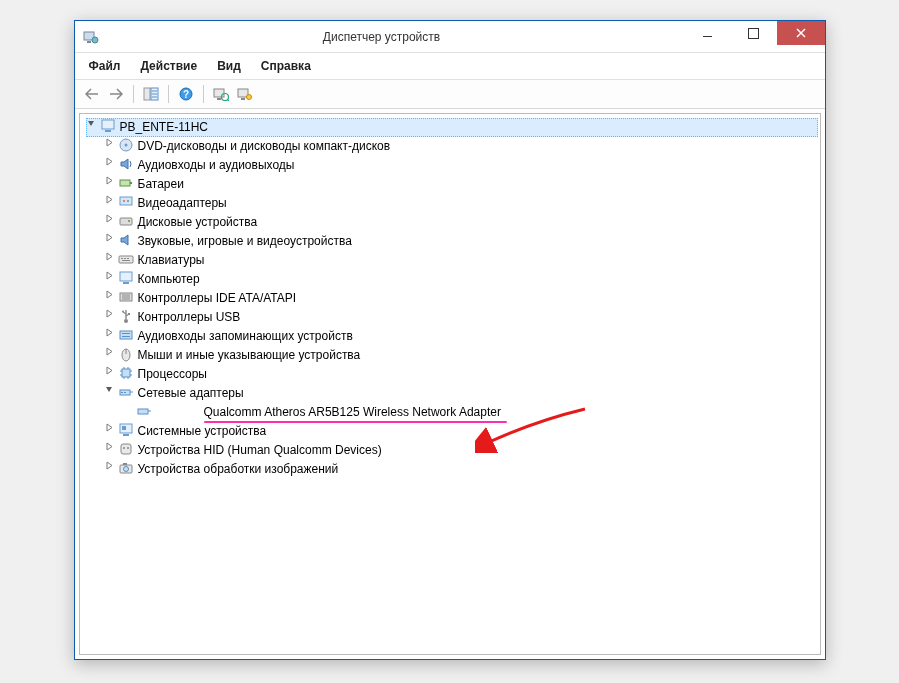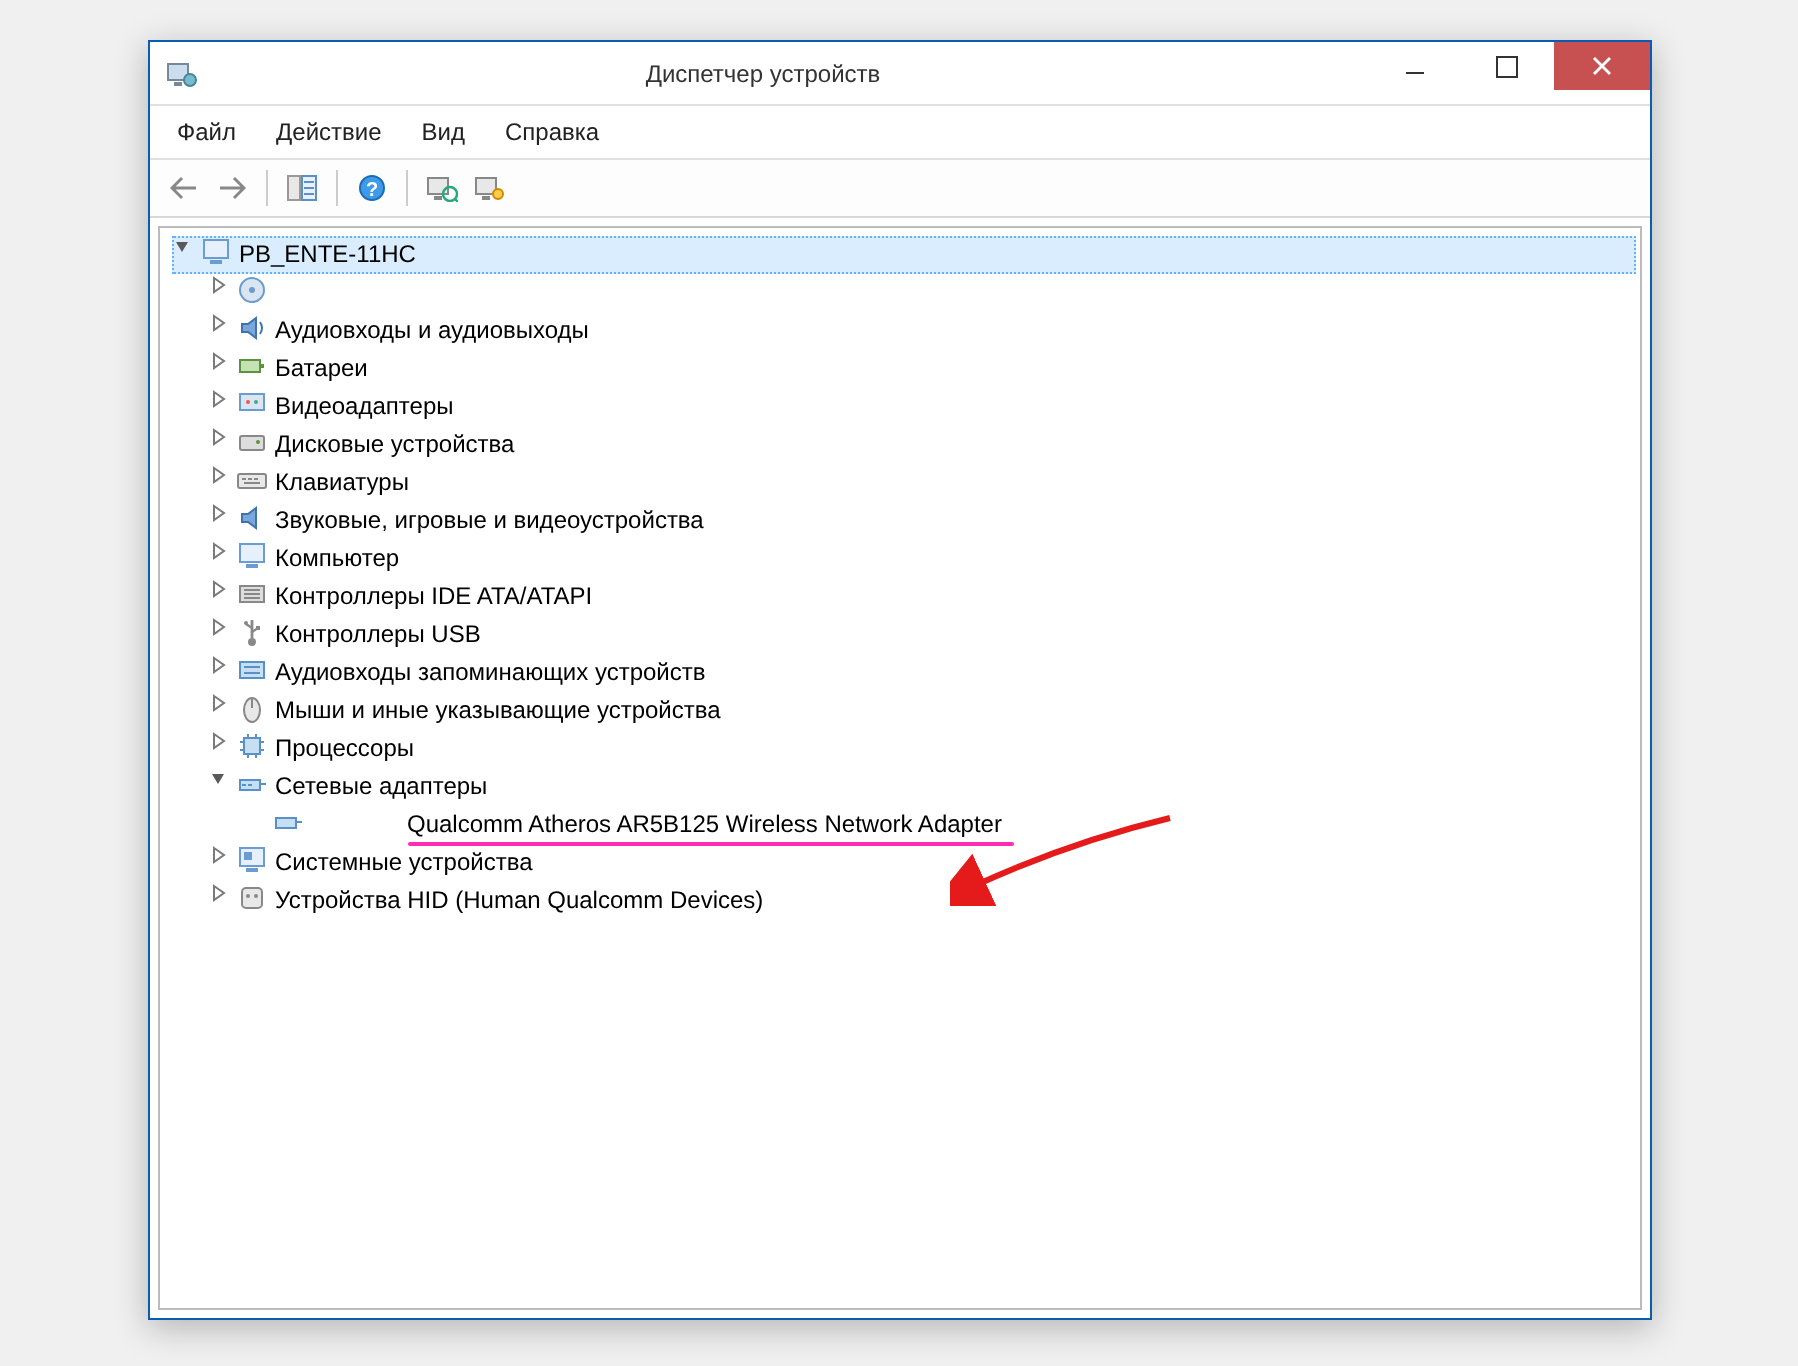--- a/index.html
+++ b/index.html
@@ -51,20 +51,21 @@
   .titlebar-btn.min::before { content: ""; display:block; width:9px; height:1px; background:#333; margin-top:6px; }
   .titlebar-btn.max::before { content:""; display:block; width:9px; height:9px; border:1px solid #333; }
   .titlebar-btn.close { background:#c75050; color:#fff; width:48px; }
   .titlebar-btn.close svg { stroke:#fff; }
   .menubar {
     display:flex;
     gap: 4px;
     padding: 4px 6px;
     background:#fff;
     border-bottom:1px solid #e0e0e0;
+    font-weight:bold;
   }
   .menuitem {
     padding: 2px 8px;
     color:#222;
     cursor:default;
   }
   .toolbar {
     display:flex;
     align-items:center;
     gap:2px;
@@ -226,20 +227,21 @@
                 <svg width="9" height="9" viewBox="0 0 9 9">
                   <path d="M2 1 L7 4.5 L2 8 Z" fill="none" stroke="#7a7a7a"></path>
                 </svg>
               </span>
             <span class="icon">
                 <svg width="16" height="16" viewBox="0 0 16 16">
                   <circle cx="8" cy="8" r="6" fill="#d9e6f2" stroke="#6a9bd1"></circle>
                   <circle cx="8" cy="8" r="1.5" fill="#6a9bd1"></circle>
                 </svg>
               </span>
+            <span class="label">DVD-дисководы и дисководы компакт-дисков</span>
           </div>
 
           <div class="row">
             <span class="exp">
                 <svg width="9" height="9" viewBox="0 0 9 9">
                   <path d="M2 1 L7 4.5 L2 8 Z" fill="none" stroke="#7a7a7a"></path>
                 </svg>
               </span>
             <span class="icon">
                 <svg width="16" height="16" viewBox="0 0 16 16">
@@ -287,52 +289,52 @@
                   <path d="M2 1 L7 4.5 L2 8 Z" fill="none" stroke="#7a7a7a"></path>
                 </svg>
               </span>
             <span class="icon">
                 <svg width="16" height="16" viewBox="0 0 16 16">
                   <rect x="2" y="5" width="12" height="7" rx="1" fill="#ddd" stroke="#888"></rect>
                   <circle cx="11" cy="8" r="1" fill="#5a9440"></circle>
                 </svg>
               </span>
             <span class="label">Дисковые устройства</span>
+          </div>
+
+          <div class="row">
+            <span class="exp">
+                <svg width="9" height="9" viewBox="0 0 9 9">
+                  <path d="M2 1 L7 4.5 L2 8 Z" fill="none" stroke="#7a7a7a"></path>
+                </svg>
+              </span>
+            <span class="icon">
+                <svg width="16" height="16" viewBox="0 0 16 16">
+                  <path d="M3 6 H6 L10 3 V13 L6 10 H3 Z" fill="#7aa7d9" stroke="#3f72af"></path>
+                </svg>
+              </span>
+            <span class="label">Звуковые, игровые и видеоустройства</span>
           </div>
 
           <div class="row">
             <span class="exp">
                 <svg width="9" height="9" viewBox="0 0 9 9">
                   <path d="M2 1 L7 4.5 L2 8 Z" fill="none" stroke="#7a7a7a"></path>
                 </svg>
               </span>
             <span class="icon">
                 <svg width="16" height="16" viewBox="0 0 16 16">
                   <rect x="1" y="5" width="14" height="7" rx="1" fill="#e8e8e8" stroke="#888"></rect>
                   <rect x="3" y="7" width="2" height="1" fill="#888"></rect>
                   <rect x="6" y="7" width="2" height="1" fill="#888"></rect>
                   <rect x="9" y="7" width="2" height="1" fill="#888"></rect>
                   <rect x="4" y="9" width="8" height="1" fill="#888"></rect>
                 </svg>
               </span>
             <span class="label">Клавиатуры</span>
-          </div>
-
-          <div class="row">
-            <span class="exp">
-                <svg width="9" height="9" viewBox="0 0 9 9">
-                  <path d="M2 1 L7 4.5 L2 8 Z" fill="none" stroke="#7a7a7a"></path>
-                </svg>
-              </span>
-            <span class="icon">
-                <svg width="16" height="16" viewBox="0 0 16 16">
-                  <path d="M3 6 H6 L10 3 V13 L6 10 H3 Z" fill="#7aa7d9" stroke="#3f72af"></path>
-                </svg>
-              </span>
-            <span class="label">Звуковые, игровые и видеоустройства</span>
           </div>
 
           <div class="row">
             <span class="exp">
                 <svg width="9" height="9" viewBox="0 0 9 9">
                   <path d="M2 1 L7 4.5 L2 8 Z" fill="none" stroke="#7a7a7a"></path>
                 </svg>
               </span>
             <span class="icon">
                 <svg width="16" height="16" viewBox="0 0 16 16">
@@ -488,20 +490,35 @@
             <span class="icon">
                 <svg width="16" height="16" viewBox="0 0 16 16">
                   <rect x="3" y="3" width="10" height="10" rx="2" fill="#e8e8e8" stroke="#888"></rect>
                   <circle cx="6" cy="7" r="1" fill="#888"></circle>
                   <circle cx="10" cy="7" r="1" fill="#888"></circle>
                 </svg>
               </span>
             <span class="label">Устройства HID (Human Qualcomm Devices)</span>
           </div>
 
+          <div class="row">
+            <span class="exp">
+                <svg width="9" height="9" viewBox="0 0 9 9">
+                  <path d="M2 1 L7 4.5 L2 8 Z" fill="none" stroke="#7a7a7a"></path>
+                </svg>
+              </span>
+            <span class="icon">
+                <svg width="16" height="16" viewBox="0 0 16 16">
+                  <rect x="2" y="5" width="12" height="8" rx="1" fill="#e8e8e8" stroke="#888"></rect>
+                  <circle cx="8" cy="9" r="2.5" fill="#c7dff2" stroke="#5a90c8"></circle>
+                  <rect x="5" y="3" width="4" height="2" fill="#888"></rect>
+                </svg>
+              </span>
+            <span class="label">Устройства обработки изображений</span>
+          </div>
 
         </div>
       </div>
 
     </div>
   </div>
 
   <svg class="arrow-annotation" style="left:400px; top:382px;" width="120" height="50" viewBox="0 0 120 50">
     <defs>
       <marker id="ah" markerWidth="10" markerHeight="10" refX="2" refY="5" orient="auto">

